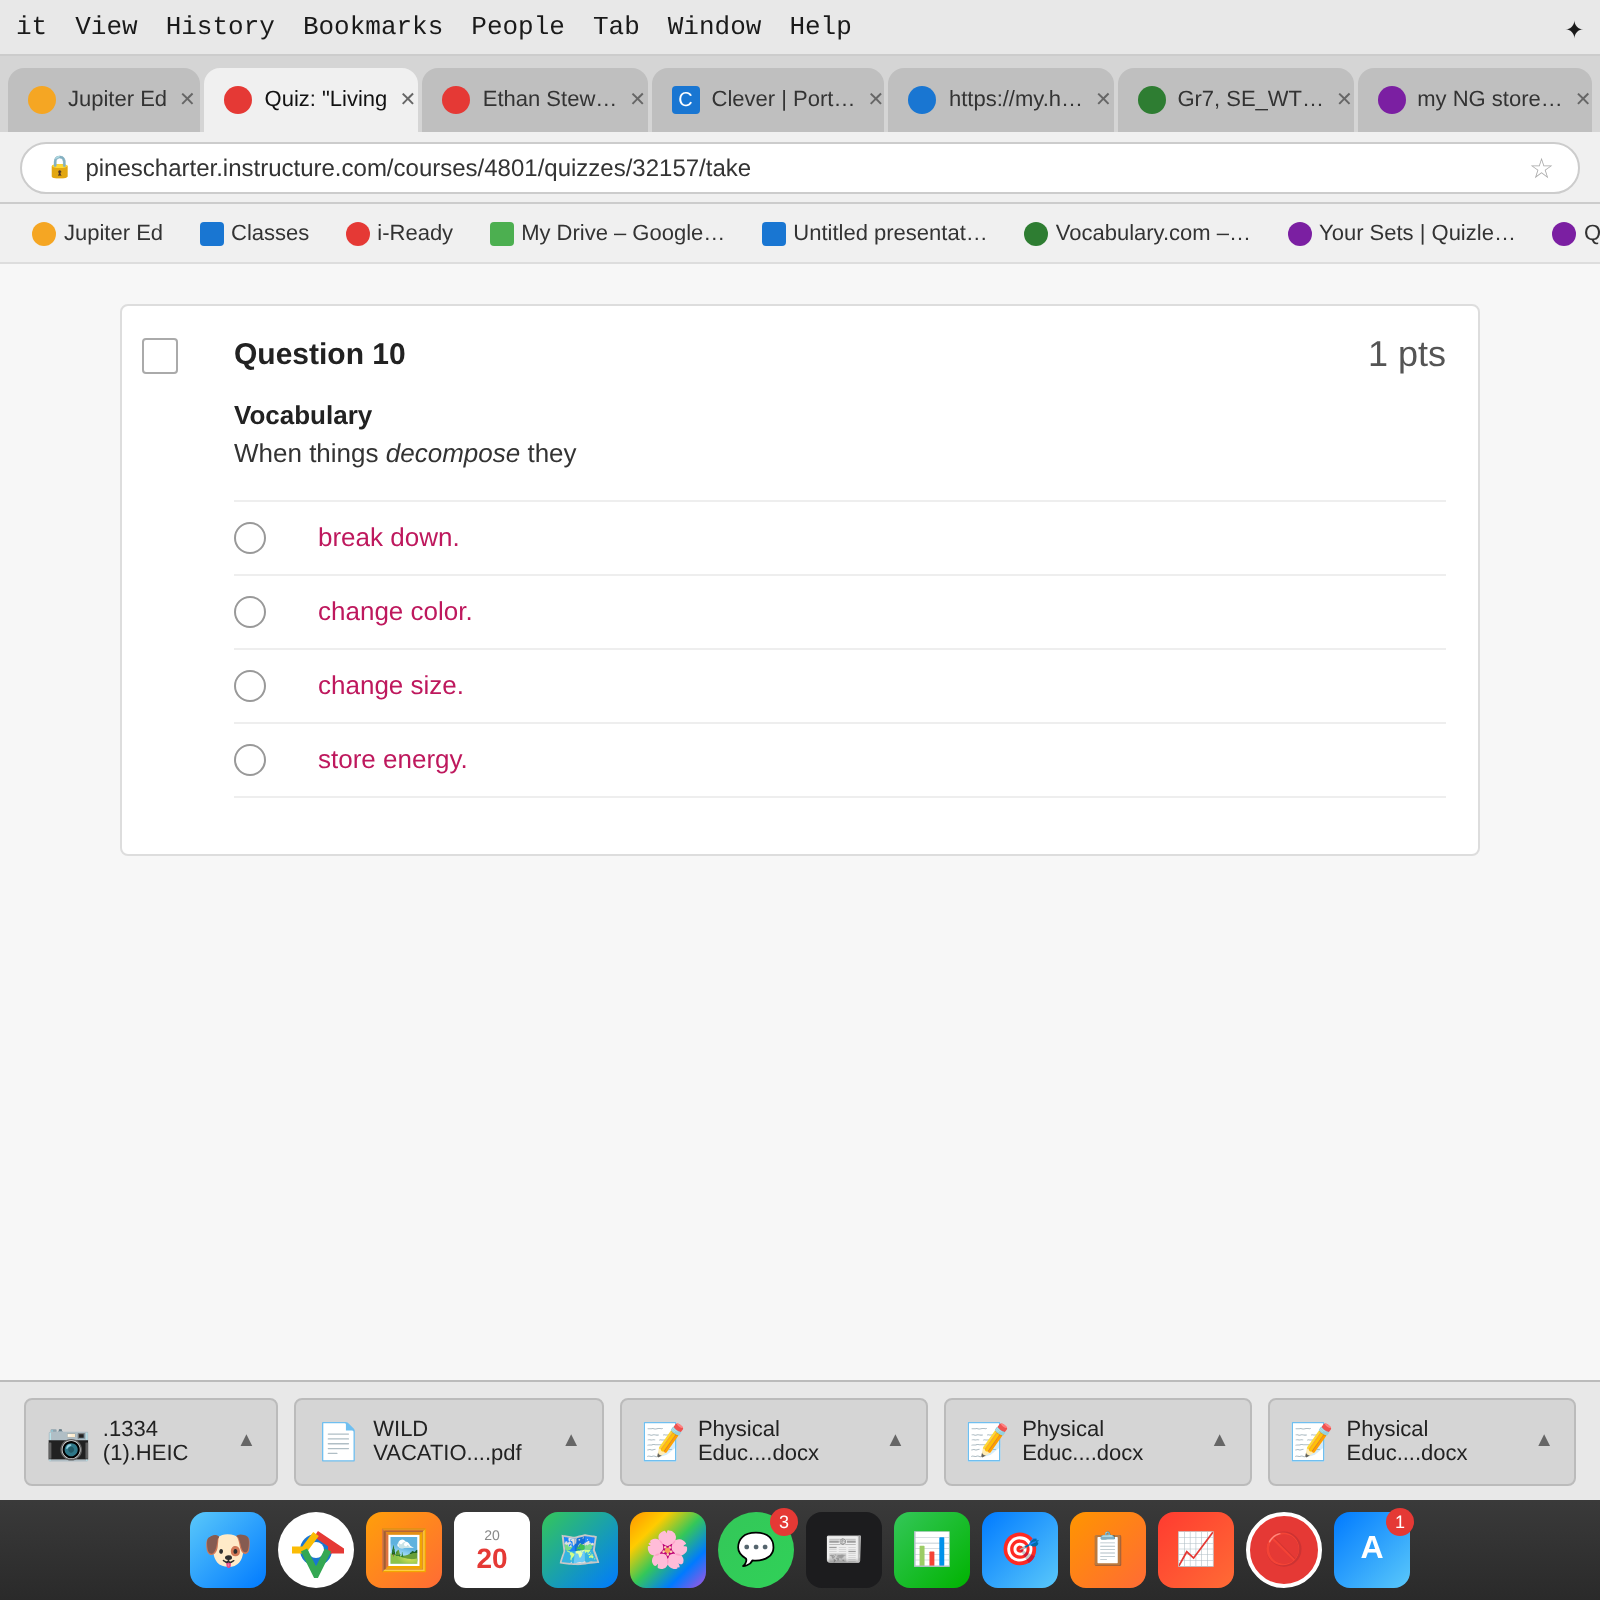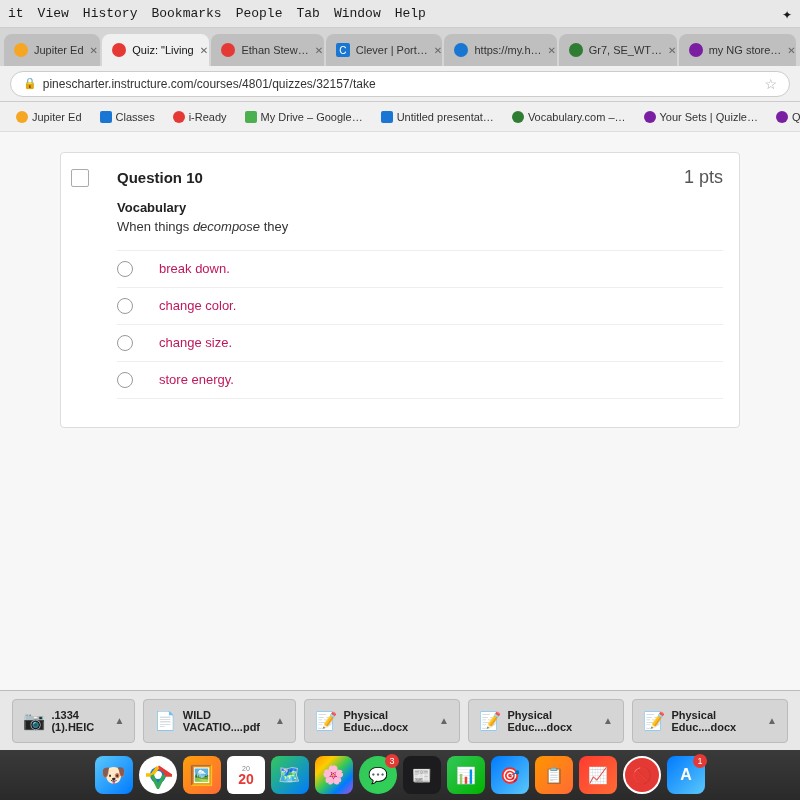--- a/index.html
+++ b/index.html
@@ -246,21 +246,21 @@
       gap: 6px;
       color: #222;
       height: 44px;
       min-width: 120px;
     }
     .download-item .file-icon {
       font-size: 18px;
       color: #555;
     }
     .dl-text { display: flex; flex-direction: column; }
-    .dl-name { font-size: 11px; font-weight: 700; color: #222; }
+    .dl-name { font-size: 11px; font-weight: 400; color: #222; }
     .dl-caret { font-size: 10px; color: #666; margin-left: 4px; }
 
     
     .dock {
       background: linear-gradient(to bottom, #3a3a3a, #2a2a2a);
       height: 50px;
       display: flex;
       align-items: center;
       justify-content: center;
       gap: 6px;

